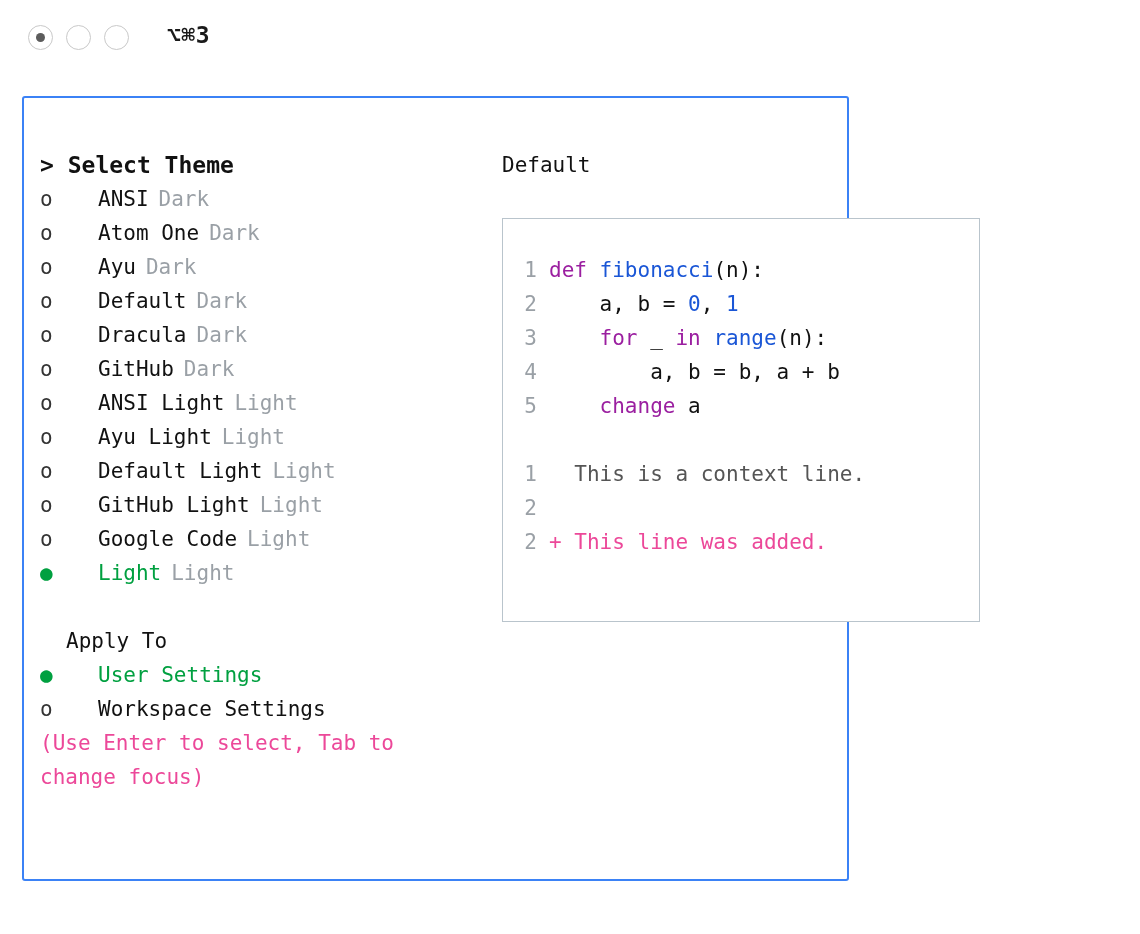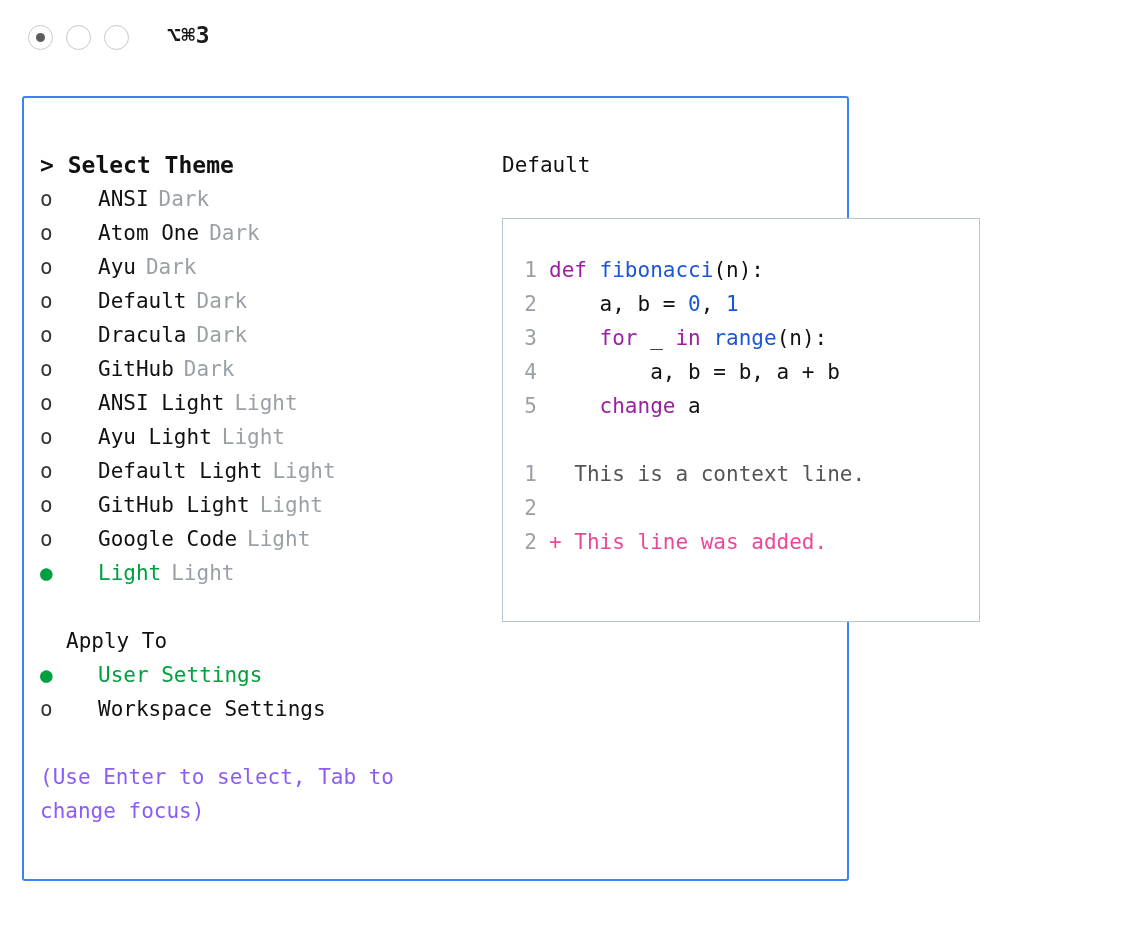--- a/index.html
+++ b/index.html
@@ -130,23 +130,22 @@
   }
   .apply-title {
     font-size: 21px;
     color: #111111;
     line-height: 34px;
     margin-top: 34px;
     padding-left: 26px;
     white-space: pre;
   }
   .hint {
-    margin-top: 34px;
-    font-size: 21px;
-    color: #8b5cf6;
+    font-size: 21px;
+    color: #ec4899;
     line-height: 34px;
     white-space: pre-wrap;
     width: 410px;
   }
   
   .preview-title {
     font-size: 21px;
     color: #111111;
     line-height: 34px;
     white-space: pre;

